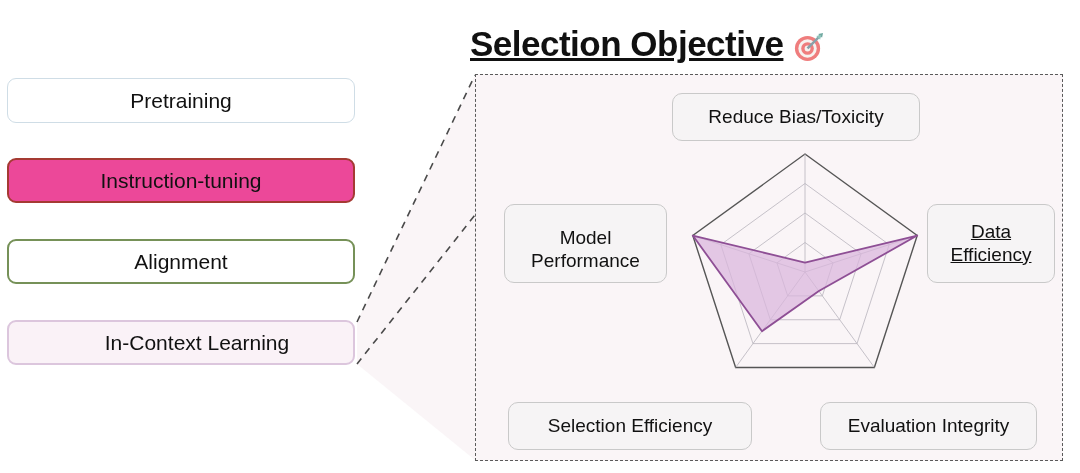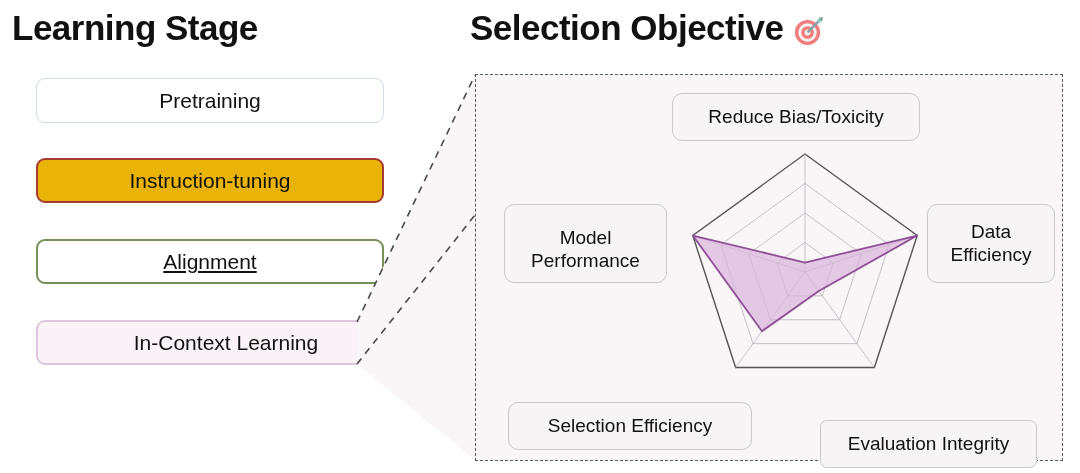--- a/index.html
+++ b/index.html
@@ -37,57 +37,57 @@
     position: absolute;
     left: 7px;
     width: 348px;
     height: 45px;
     box-sizing: border-box;
     border-radius: 9px;
     background: #ffffff;
     display: flex;
     align-items: center;
     justify-content: center;
-    margin-left: 29px;
   }
   .stage-label {
     font-size: 21px;
     line-height: 1;
     text-align: center;
     white-space: nowrap;
   }
   #stage-box-0 { top: 78px;  border: 1.5px solid #cfdde6; }
   #stage-box-1 { top: 158px; border: 2px solid #a53a33; }
-  #stage-box-2 { top: 239px; border: 2px solid #769158; text-decoration: underline; }
+  #stage-box-2 { top: 239px; border: 2px solid #769158; }
   #stage-box-3 { top: 320px; border: 2px solid #dcc6dd; background: #faf2f7; padding-left: 32px; }
   #stage-box-4 { top: 401px; border: 2px solid #d9a05b; }
   #stage-box-4 .stage-label { font-size: 23px; }
 
   
   #funnel-connector {
     position: absolute;
     left: 0;
     top: 0;
     width: 1080px;
     height: 473px;
     pointer-events: none;
   }
 
   
   #selection-objective-title {
     position: absolute;
     left: 470px;
-    top: 8px;
+    top: 24px;
     font-size: 35px;
     font-weight: bold;
     letter-spacing: -0.5px;
     white-space: nowrap;
     display: flex;
     align-items: center;
     gap: 10px;
+    text-decoration: underline;
   }
   #target-icon {
     display: inline-block;
     width: 31px;
     height: 31px;
     position: relative;
     top: 2px;
   }
 
   #objective-panel {
@@ -109,44 +109,43 @@
     background: #f6f4f5;
     display: flex;
     align-items: center;
     justify-content: center;
     text-align: center;
     line-height: 1.18;
     font-size: 19px;
   }
   #objective-box-top   { left: 672px; top: 93px;  width: 248px; height: 48px; text-align: center; }
   #objective-box-left  { left: 504px; top: 204px; width: 163px; height: 79px; }
-  #objective-box-right { left: 927px; top: 204px; width: 128px; height: 79px; }
+  #objective-box-right { left: 927px; top: 204px; width: 128px; height: 79px; text-decoration: underline; }
   #objective-box-bl    { left: 508px; top: 402px; width: 244px; height: 48px; }
-  #objective-box-br    { left: 820px; top: 420px; width: 217px; height: 48px; border-radius: 7px; }
+  #objective-box-br    { left: 820px; top: 402px; width: 217px; height: 48px; }
 
   #radar-chart {
     position: absolute;
     left: 660px;
     top: 140px;
     width: 290px;
     height: 260px;
   }
 </style>
 </head>
 <body>
 
 <div id="left-column">
 
-  <div id="learning-stage-title">Learning Stage</div>
 
   <div class="stage-box" id="stage-box-0" style="border-color: rgb(207, 221, 230); background: rgb(255, 255, 255);">
     <span class="stage-label">Pretraining</span>
   </div>
 
-  <div class="stage-box" id="stage-box-1" style="border-color: rgb(165, 58, 51); background: #eab308;">
+  <div class="stage-box" id="stage-box-1" style="border-color: rgb(165, 58, 51); background: #ec4899;">
     <span class="stage-label">Instruction-tuning</span>
   </div>
 
   <div class="stage-box" id="stage-box-2" style="border-color: rgb(118, 145, 88); background: rgb(255, 255, 255);">
     <span class="stage-label">Alignment</span>
   </div>
 
   <div class="stage-box" id="stage-box-3" style="border-color: rgb(220, 198, 221); background: rgb(250, 242, 247);">
     <span class="stage-label">In-Context Learning</span>
   </div>

